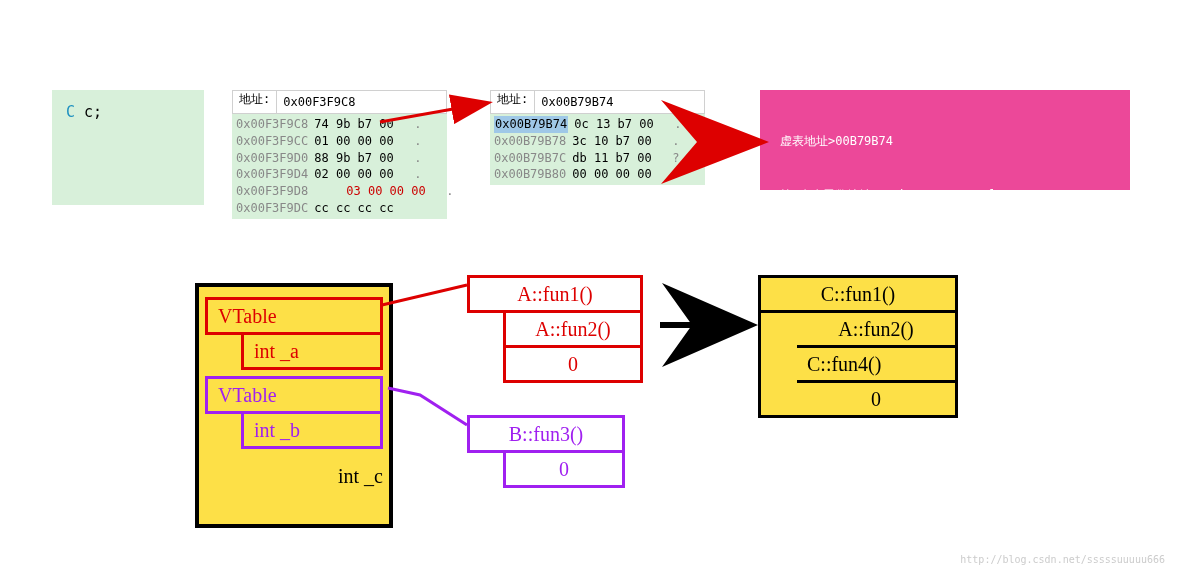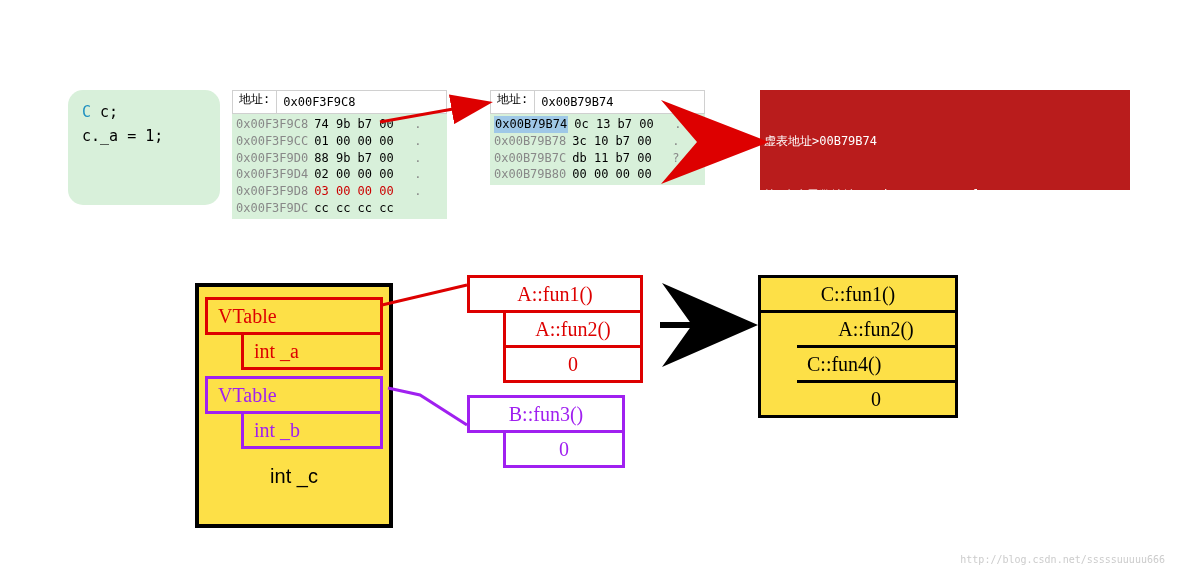--- a/index.html
+++ b/index.html
@@ -45,28 +45,28 @@
     background: #d8f0da;
     font-family: Consolas, monospace;
     font-size: 12px;
     padding: 2px 4px;
     line-height: 1.4;
     white-space: pre;
   }
   .mem-dump .row { display: flex; gap: 6px; }
   .mem-dump .addrcol { color: #888; }
   .mem-dump .bytes { color: #000; }
-  .mem-dump .red { color: #c00; }
+  .mem-dump .red { color: #c00; margin-left: 32px; }
   .mem-dump .hi { background: #9fc8e7; color:#000; padding:0 1px;}
   .console {
-    background: #b91c1c;
+    background: #ec4899;
     color: #fff;
     font-family: Consolas, "SimSun", monospace;
     font-size: 12px;
-    padding: 6px 4px;
+    padding: 6px 20px;
     line-height: 1.5;
     white-space: pre;
   }
   
   .bigbox {
     border: 4px solid #000;
     background: #fde047;
   }
   .cell {
     border: 3px solid;
@@ -84,23 +84,22 @@
   .stack.black-stack .cell { color:#000; border-color:#000;}
   .watermark {
     color: #ccc;
     font-family: Consolas, monospace;
     font-size: 10px;
   }
 </style>
 </head>
 <body>
 
-<div class="abs code-block" style="left:68px; top:90px; width:152px; height:115px;border-radius:15px;">
+<div class="abs code-block" style="left:52px; top:90px; width:152px; height:115px;">
   <div><span class="type">C</span><span> c;</span></div>
-  <div>c._a = 1;</div>
 </div>
 
 <div class="abs" style="left:232px; top:90px; width:215px;">
   <div class="addr-bar">
     <span class="lbl">地址:</span>
     <span class="val">0x00F3F9C8</span>
   </div>
   <div class="mem-dump" id="memdump1"><div class="row"><span class="addrcol">0x00F3F9C8</span><span class="bytes">74 9b b7 00</span><span class="addrcol">  .</span></div><div class="row"><span class="addrcol">0x00F3F9CC</span><span class="bytes">01 00 00 00</span><span class="addrcol">  .</span></div><div class="row"><span class="addrcol">0x00F3F9D0</span><span class="bytes">88 9b b7 00</span><span class="addrcol">  .</span></div><div class="row"><span class="addrcol">0x00F3F9D4</span><span class="bytes">02 00 00 00</span><span class="addrcol">  .</span></div><div class="row"><span class="addrcol">0x00F3F9D8</span><span class="bytes red">03 00 00 00</span><span class="addrcol">  .</span></div><div class="row"><span class="addrcol">0x00F3F9DC</span><span class="bytes">cc cc cc cc</span><span class="addrcol">  </span></div></div>
 </div>
 
@@ -133,30 +132,30 @@
 
 <div class="abs bigbox" style="left:195px; top:283px; width:198px; height:245px; padding:10px 6px 6px 6px;">
   <div class="stack" style="margin-bottom:6px;">
     <div class="cell red-b">VTable</div>
     <div class="cell red-b">int _a</div>
   </div>
   <div class="stack" style="margin-bottom:6px;">
     <div class="cell purple-b">VTable</div>
     <div class="cell purple-b">int _b</div>
   </div>
-  <div style="text-align:center; font-family:Liberation Sans, sans-serif; font-size:20px; padding:10px 0;">int _c</div>
+  <div style="text-align:right; font-family:Liberation Serif, serif; font-size:20px; padding:10px 0;">int _c</div>
 </div>
 
 <div class="abs stack" style="left:467px; top:275px; width:176px;">
   <div class="cell red-b" style="text-align:center;">A::fun1()</div>
   <div class="cell red-b" style="text-align:center;">A::fun2()</div>
   <div class="cell red-b" style="text-align:center;">0</div>
 </div>
 
-<div class="abs stack" style="left:467px; top:395px; width:158px;">
+<div class="abs stack" style="left:467px; top:415px; width:158px;">
   <div class="cell purple-b" style="text-align:center;">B::fun3()</div>
   <div class="cell purple-b" style="text-align:center;">0</div>
 </div>
 
 <div class="abs bigbox stack black-stack" style="left:758px; top:275px; width:200px; border-width:3px;">
   <div class="cell black-b" style="text-align:center; border:none; border-bottom:3px solid #000;">C::fun1()</div>
   <div class="cell black-b" style="text-align:center; border:none; border-bottom:3px solid #000;">A::fun2()</div>
   <div class="cell black-b" style="border:none; border-bottom:3px solid #000;">C::fun4()</div>
   <div class="cell black-b" style="text-align:center; border:none;">0</div>
 </div>

